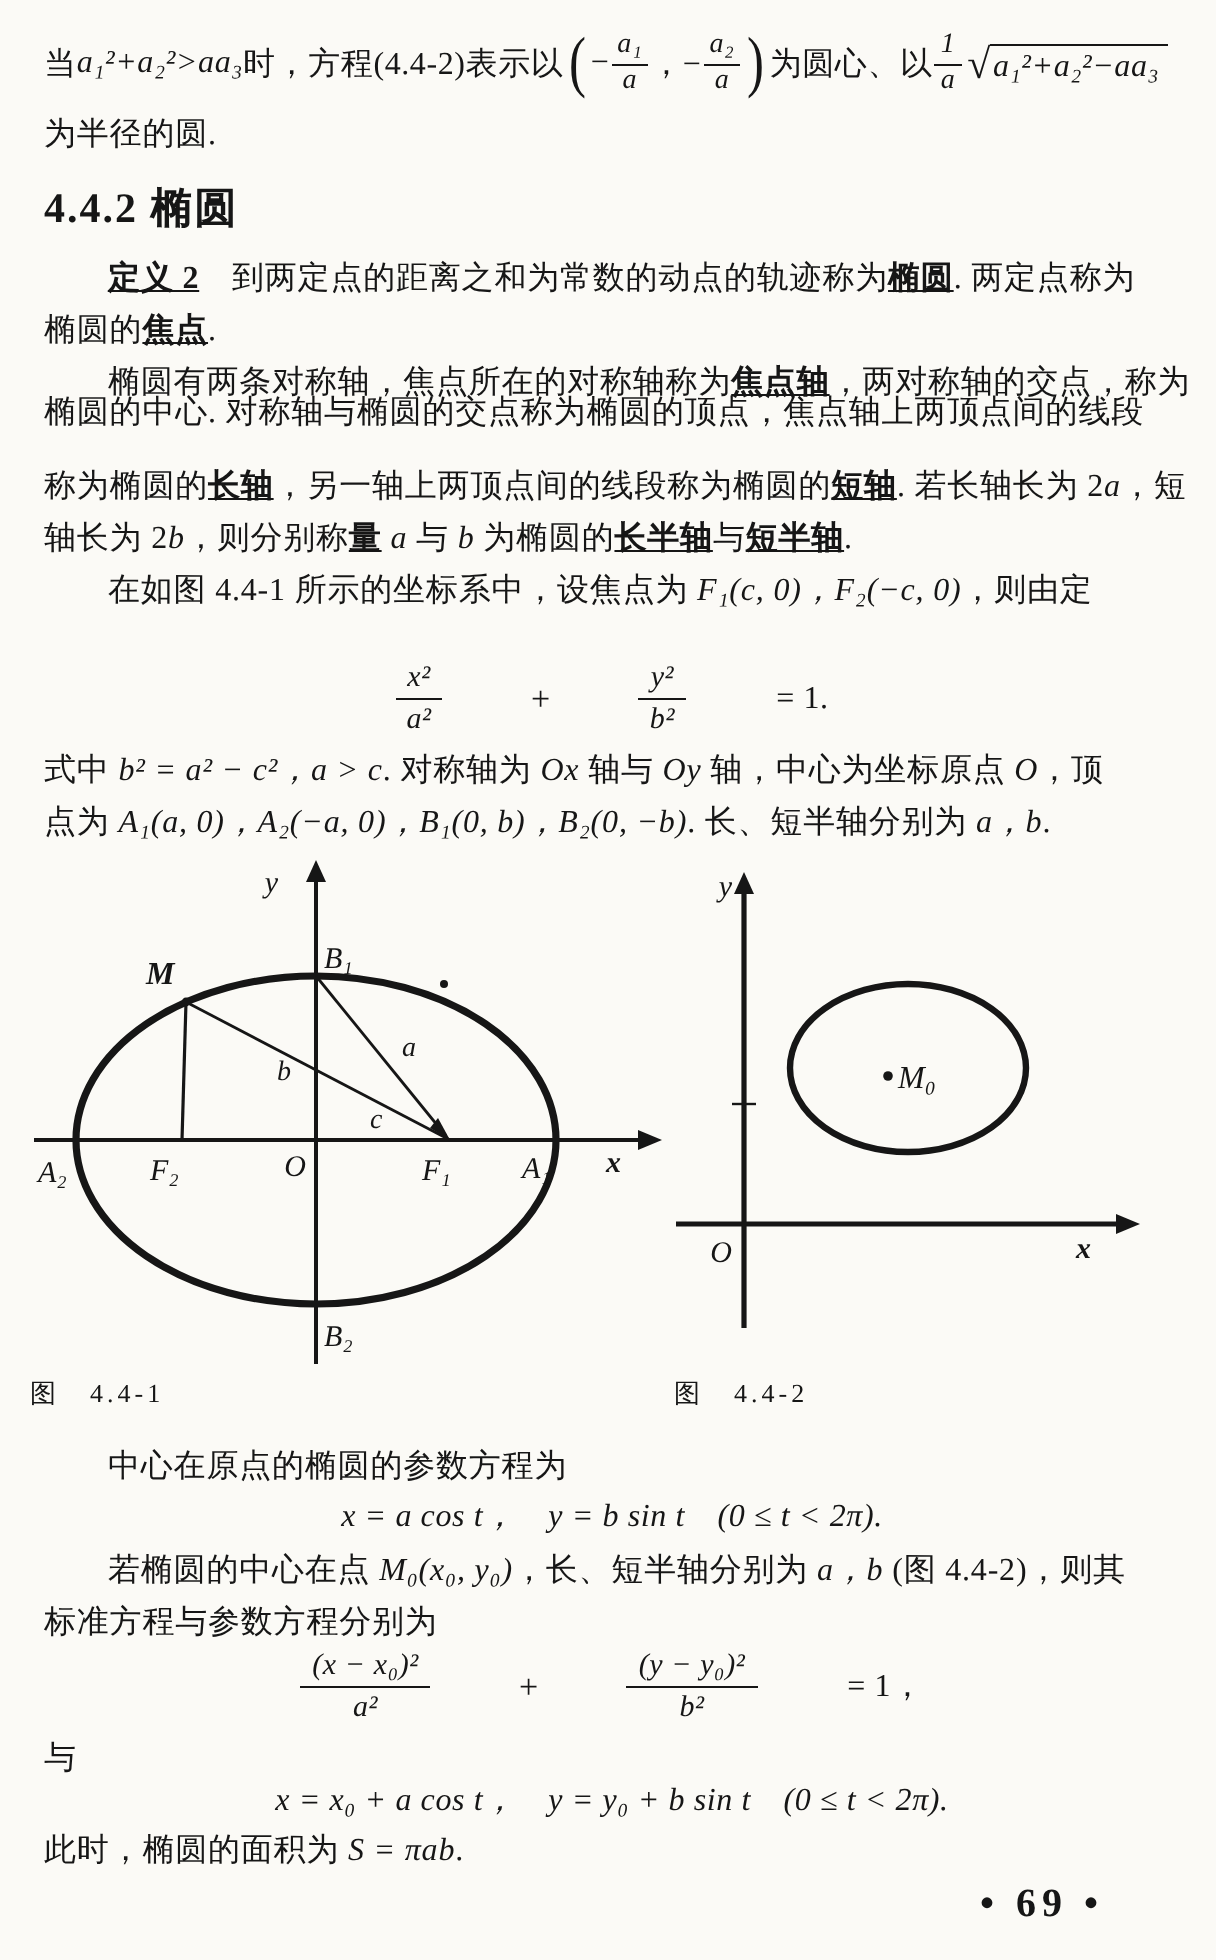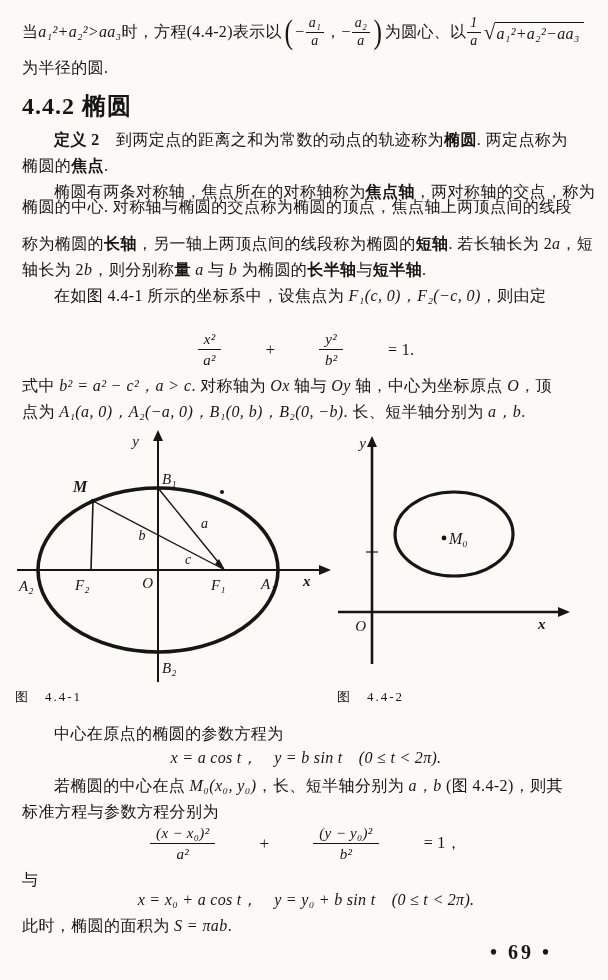--- a/index.html
+++ b/index.html
@@ -7,24 +7,24 @@
     position:relative;width:608px;height:980px;margin:0 auto;
     background:#fbfaf6;overflow:hidden;
     font-family:"Liberation Serif","DejaVu Serif",serif;
     color:#161616;
   }
   .tl{
     position:absolute;left:22px;width:568px;font-size:16px;line-height:24px;
     letter-spacing:0.4px;white-space:nowrap;
   }
   .indent{padding-left:32px;}
-  .b{font-weight:bold;}
+  .b{font-weight:bold;text-decoration:underline;}
   .i{font-style:italic;}
   .heading{
-    position:absolute;left:22px;font-size:24px;font-weight:bold;letter-spacing:1px;
+    position:absolute;left:22px;font-size:21px;font-weight:bold;letter-spacing:1px;
   }
   
   .topline{
     position:absolute;left:22px;top:8px;width:578px;height:48px;
     display:flex;align-items:center;font-size:16px;white-space:nowrap;letter-spacing:0.3px;
   }
   .frac{display:inline-flex;flex-direction:column;align-items:center;
     font-size:14px;line-height:1.15;margin:0 1px;vertical-align:middle;font-style:italic;}
   .frac .fn{display:block;border-bottom:1.4px solid #161616;padding:0 3px 0;}
   .frac .fd{display:block;padding:0 3px;}

